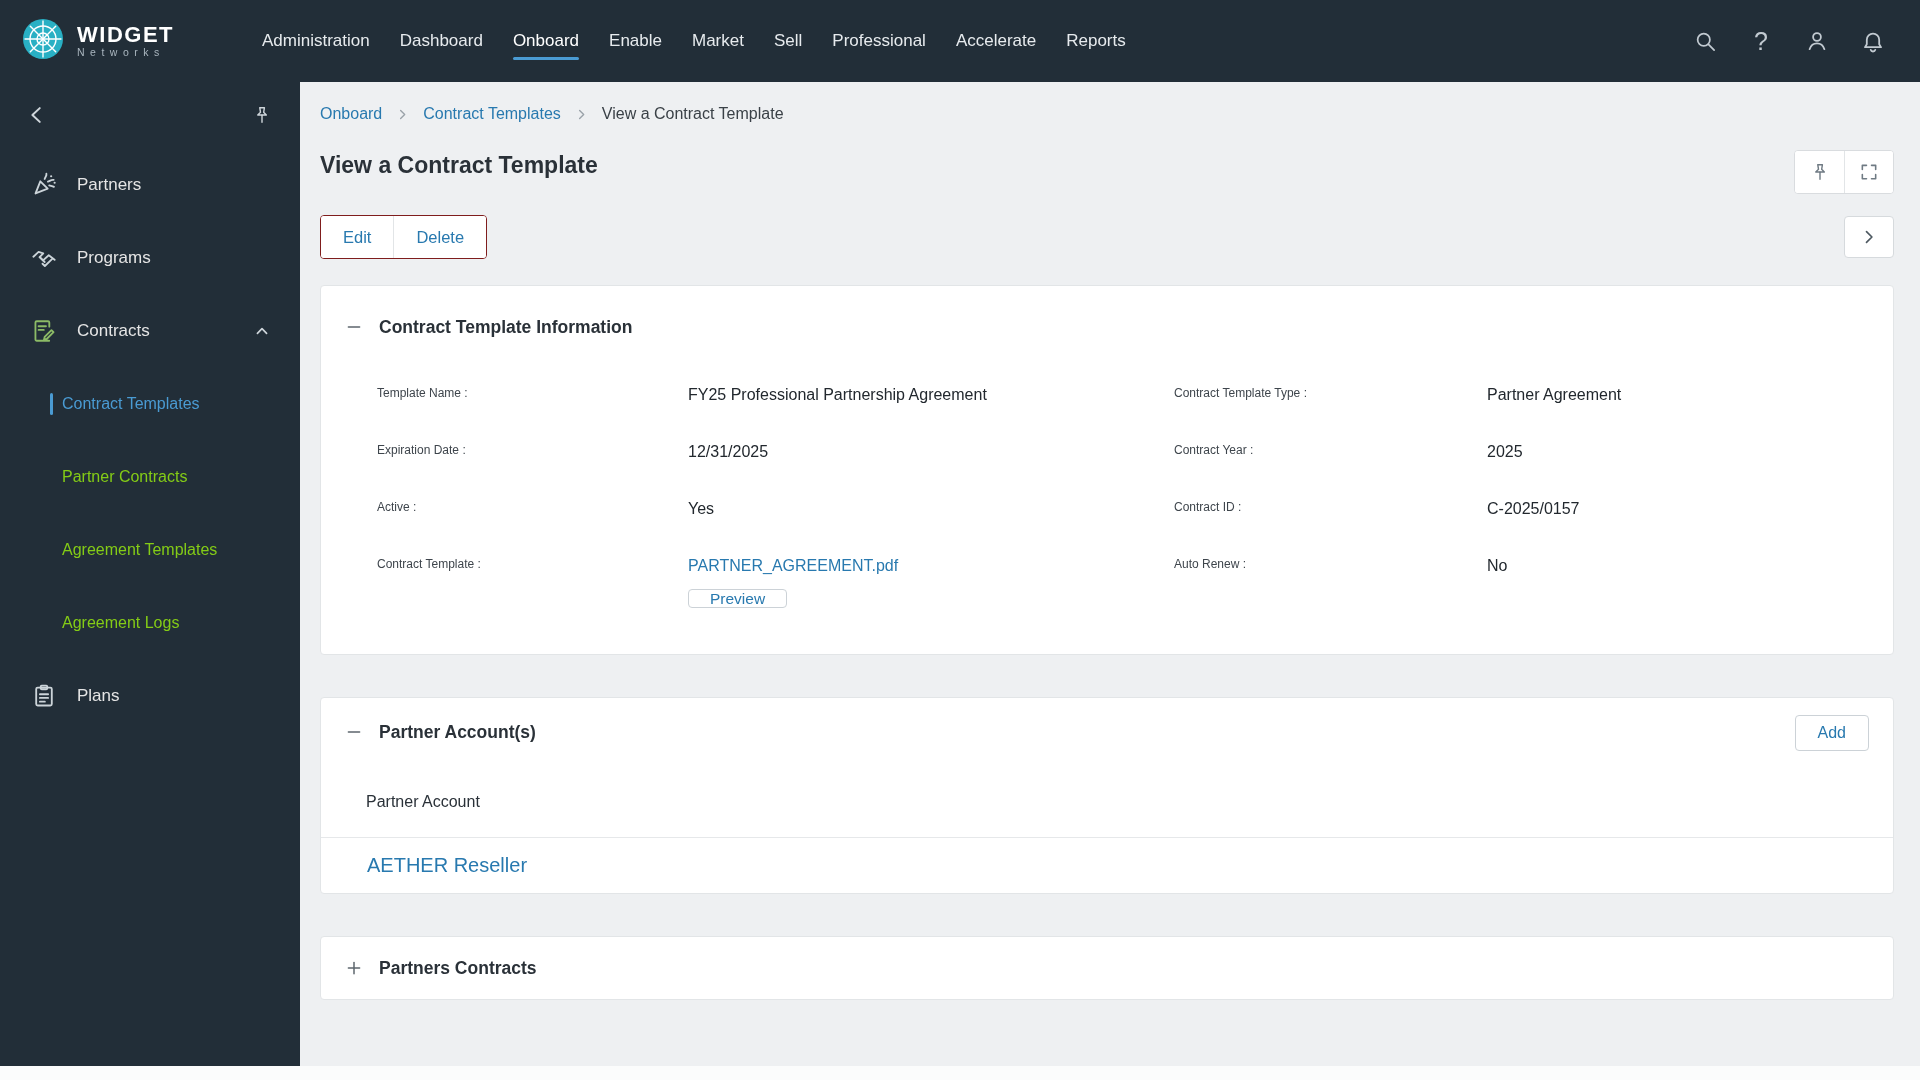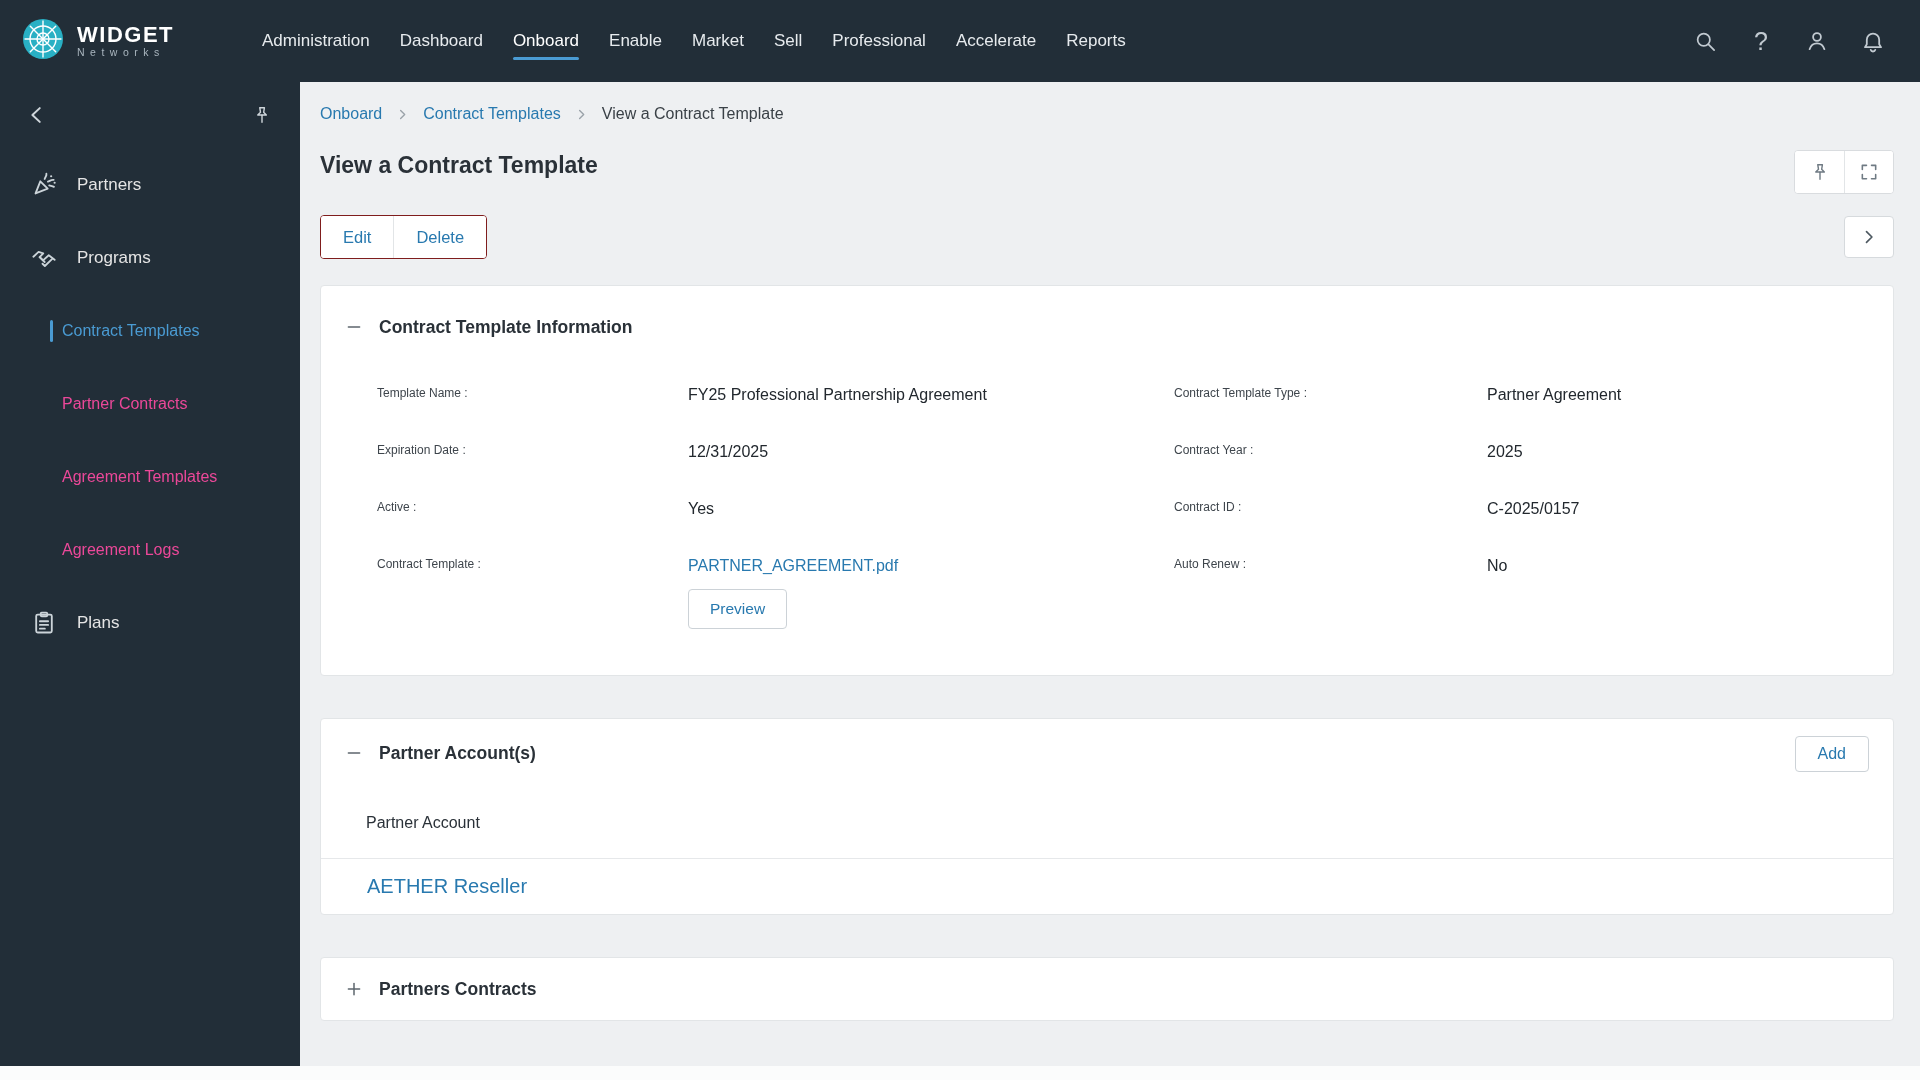--- a/index.html
+++ b/index.html
@@ -28,21 +28,21 @@
   .help-glyph { font-size:25px; line-height:1; color:#c2cad1; }
 
   
   .sidebar { position:absolute; top:82px; left:0; width:300px; bottom:14px; background:#222e38; color:#eef1f3; z-index:5; }
   .side-head { height:66px; display:flex; align-items:center; justify-content:space-between; padding:0 28px 0 26px; color:#cfd6db; }
   .side-back, .side-pin { cursor:pointer; display:flex; }
   .side-item { height:73px; display:flex; align-items:center; padding:0 28px 0 30px; cursor:pointer; font-size:17px; color:#e5e5e5; }
   .side-icon { width:27px; height:27px; margin-right:20px; color:#ccd4d9; flex:none; display:flex; align-items:center; justify-content:center; }
   .side-icon.green { color:#8cbb66; }
   .side-chevron { margin-left:auto; color:#cfd6db; display:flex; }
-  .side-sub { height:73px; display:flex; align-items:center; padding-left:62px; font-size:16px; color:#ec4899; cursor:pointer; position:relative; }
+  .side-sub { height:73px; display:flex; align-items:center; padding-left:62px; font-size:16px; color:#84cc16; cursor:pointer; position:relative; }
   .side-sub.active { color:#4a9bd3; font-weight:500; }
   .active-bar { position:absolute; left:50px; top:50%; transform:translateY(-50%); width:3px; height:22px; background:#4a9bd3; border-radius:2px; }
 
   
   .main { position:absolute; left:300px; top:82px; right:0; bottom:14px; background:#eef0f2; overflow:hidden; }
   .breadcrumb { display:flex; align-items:center; gap:13px; padding:22px 0 0 20px; font-size:16px; line-height:20px; }
   .crumb-link { color:#2879af; cursor:pointer; }
   .crumb-current { color:#3a4147; }
   .crumb-sep { color:#9aa2a9; display:flex; align-items:center; }
   .page-title { font-size:23px; font-weight:bold; color:#2a3138; margin:28px 0 0 20px; line-height:27px; }
@@ -59,21 +59,21 @@
   .card { background:#fff; border:1px solid #e2e5e7; border-radius:4px; margin:42px 26px 0 20px; position:relative; }
   .card.first { margin-top:26px; }
   .card-head { display:flex; align-items:center; gap:16px; padding:30px 24px 0 24px; line-height:22px; }
   .card-head.head2 { padding-top:24px; line-height:20px; }
   .collapse-icon { width:18px; height:18px; color:#5d666d; cursor:pointer; display:flex; align-items:center; justify-content:center; flex:none; }
   .card-title { font-size:17.5px; font-weight:bold; color:#2a3138; }
   .fields { display:grid; grid-template-columns:311px 486px 313px 1fr; grid-auto-rows:minmax(57px,auto); margin:30px 24px 0 56px; padding-bottom:46px; }
   .f-label { color:#3e454c; font-size:12px; padding-top:18px; }
   .f-value { color:#22282e; font-size:16px; font-weight:500; padding-top:18px; padding-right:30px; }
   .f-link { color:#2879af; cursor:pointer; font-weight:500; }
-  .preview-btn { display:inline-flex; align-items:center; justify-content:center; margin-top:14px; height:40px; padding:0 21px; border:1px solid #ccd2d7; border-radius:4px; background:#fff; color:#2879af; font-size:15.5px; cursor:pointer; font-family:"Liberation Sans",sans-serif; }
+  .preview-btn { display:inline-flex; align-items:center; justify-content:center; margin-top:14px; height:19px; padding:0 21px; border:1px solid #ccd2d7; border-radius:4px; background:#fff; color:#2879af; font-size:15.5px; cursor:pointer; font-family:"Liberation Sans",sans-serif; }
   .add-btn { position:absolute; top:17px; right:24px; height:36px; padding:0 22px; display:flex; align-items:center; background:#fff; border:1px solid #ccd2d7; border-radius:4px; color:#2879af; font-size:16px; cursor:pointer; font-family:"Liberation Sans",sans-serif; }
   .card2-colhead { margin-top:50px; padding:0 24px 25px 45px; font-size:16px; font-weight:500; color:#2a3138; line-height:20px; }
   .pa-row { height:56px; display:flex; align-items:center; padding-left:46px; border-top:1px solid #e6e8ea; font-size:20px; }
   .card3 { display:flex; align-items:center; gap:16px; height:64px; padding:0 24px; }
   .bottom-strip { position:absolute; left:0; bottom:0; width:1920px; height:14px; background:#fbfcfc; }
 </style>
 </head>
 <body>
 
 <header class="topbar">
@@ -162,20 +162,36 @@
       </div>
       <div class="side-item">
         <span class="side-icon">
           <svg viewBox="0 0 24 24" width="26" height="26">
             <path d="M2.2 10.8l4.8-4.4 4.3 1.4L8 11.2l3.1 3 5.3-4.7 5.4 4.2"></path>
             <path d="M8 11.2l4.6 4.5m-2 1.6l2.2 2.1 6.6-6.3"></path>
           </svg>
         </span>
         <span>Programs</span>
       </div>
+      <div class="side-item">
+        <span class="side-icon green">
+          <svg viewBox="0 0 24 24" width="26" height="26">
+            <path d="M16.8 21H5.3a1.2 1.2 0 0 1-1.2-1.2V4.2A1.2 1.2 0 0 1 5.3 3h10.4a1.2 1.2 0 0 1 1.2 1.2V8"></path>
+            <line x1="7" y1="7.6" x2="13.8" y2="7.6"></line>
+            <line x1="7" y1="11" x2="11.8" y2="11"></line>
+            <path d="M12.6 17.5l6.3-6.3 1.9 1.9-6.3 6.3-2.5.6z"></path>
+          </svg>
+        </span>
+        <span>Contracts</span>
+        <span class="side-chevron">
+          <svg viewBox="0 0 24 24" width="20" height="20" style="stroke-width:2">
+            <polyline points="6.5 14.8 12 9.2 17.5 14.8"></polyline>
+          </svg>
+        </span>
+      </div>
       <div class="side-sub active">
         <span class="active-bar"></span>
         <span>Contract Templates</span>
       </div>
       <div class="side-sub">
         <span>Partner Contracts</span>
       </div>
       <div class="side-sub">
         <span>Agreement Templates</span>
       </div>

